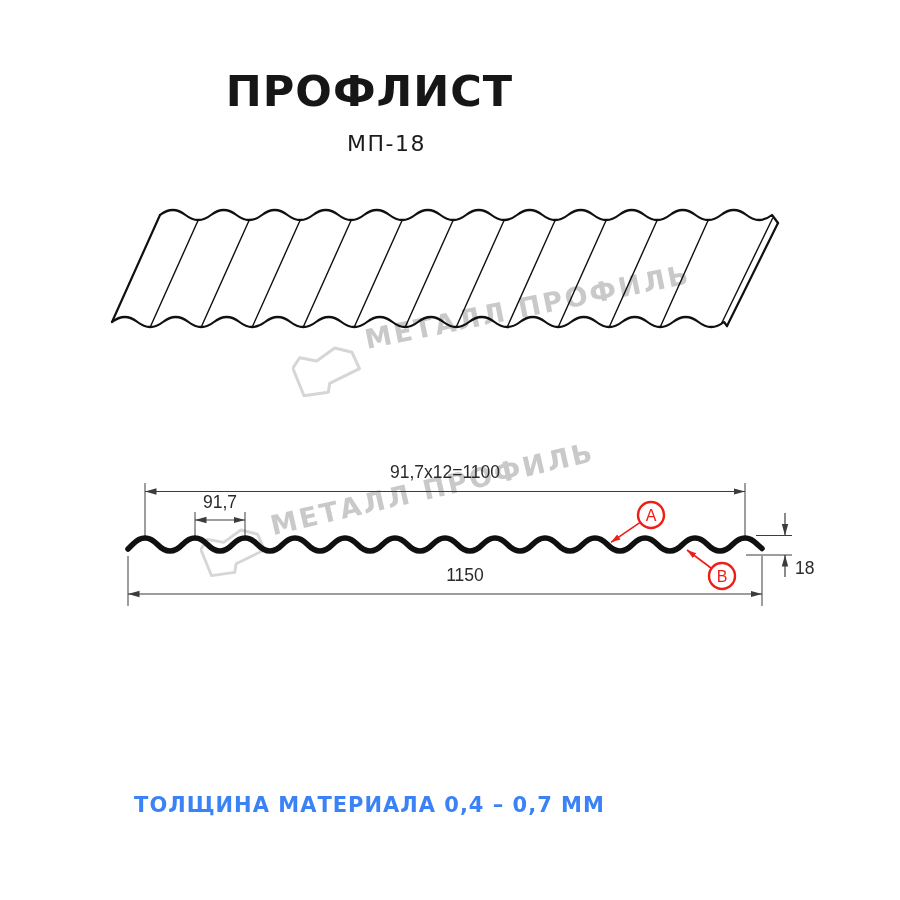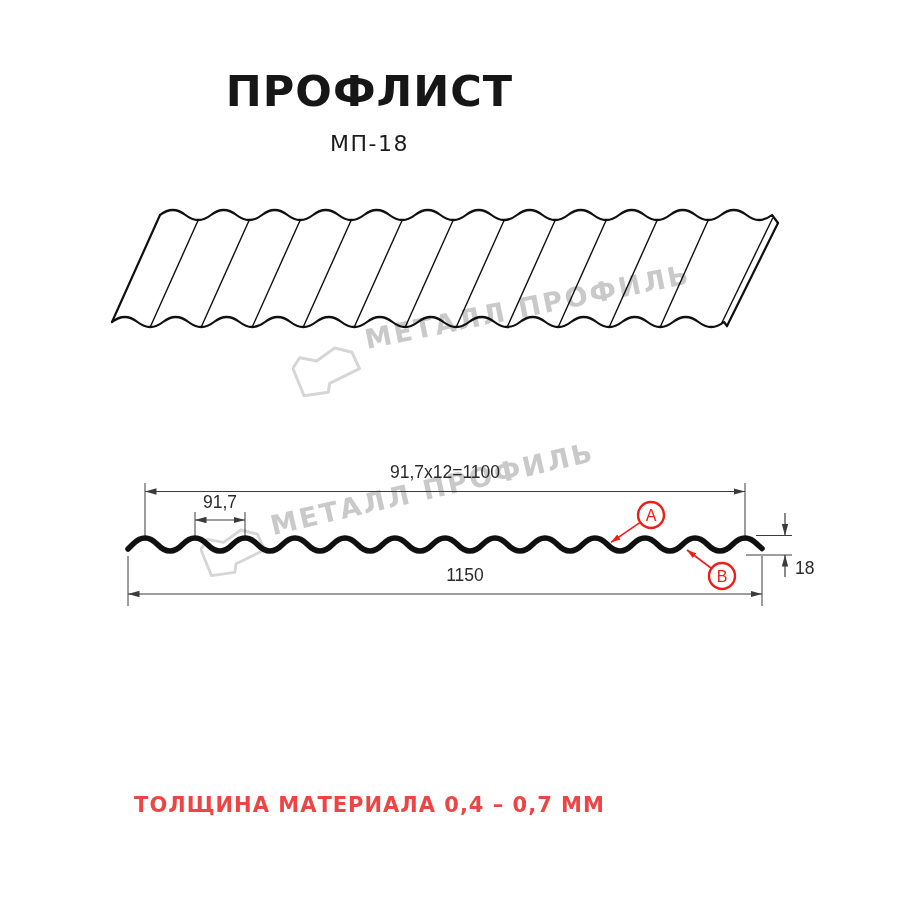--- a/index.html
+++ b/index.html
@@ -7,24 +7,24 @@
     width:900px;height:900px;background:#ffffff;position:relative;
     overflow:hidden;font-family:"DejaVu Sans","Liberation Sans",sans-serif;
   }
   .abs{position:absolute;}
   .centered{left:0;width:739px;text-align:center;}
   .page-title{
     top:68px;font-size:43px;font-weight:bold;color:#161616;
     letter-spacing:1px;line-height:1.1;
   }
   .subtitle{
-    top:131px;font-size:22px;font-weight:500;color:#1c1c1c;letter-spacing:1.5px;
+    top:131px;font-size:22px;font-weight:500;color:#1c1c1c;letter-spacing:1.5px;margin-left:17px;
   }
   .footer-note{
-    top:793px;font-size:21px;font-weight:600;color:#ef4444;letter-spacing:1px;
+    top:793px;font-size:21px;font-weight:600;color:#3b82f6;letter-spacing:1px;
   }
   .wm{z-index:1;pointer-events:none;}
   .wm-text{
     font-size:27px;font-weight:bold;color:#c9c9c9;letter-spacing:2.5px;
     white-space:nowrap;line-height:28px;
   }
   .wm1-text{left:368px;top:326px;transform:rotate(-11.5deg);transform-origin:0 100%;}
   .wm2-text{left:274px;top:512px;transform:rotate(-13deg);transform-origin:0 100%;}
   svg{display:block;}
   .layer{z-index:2;}

